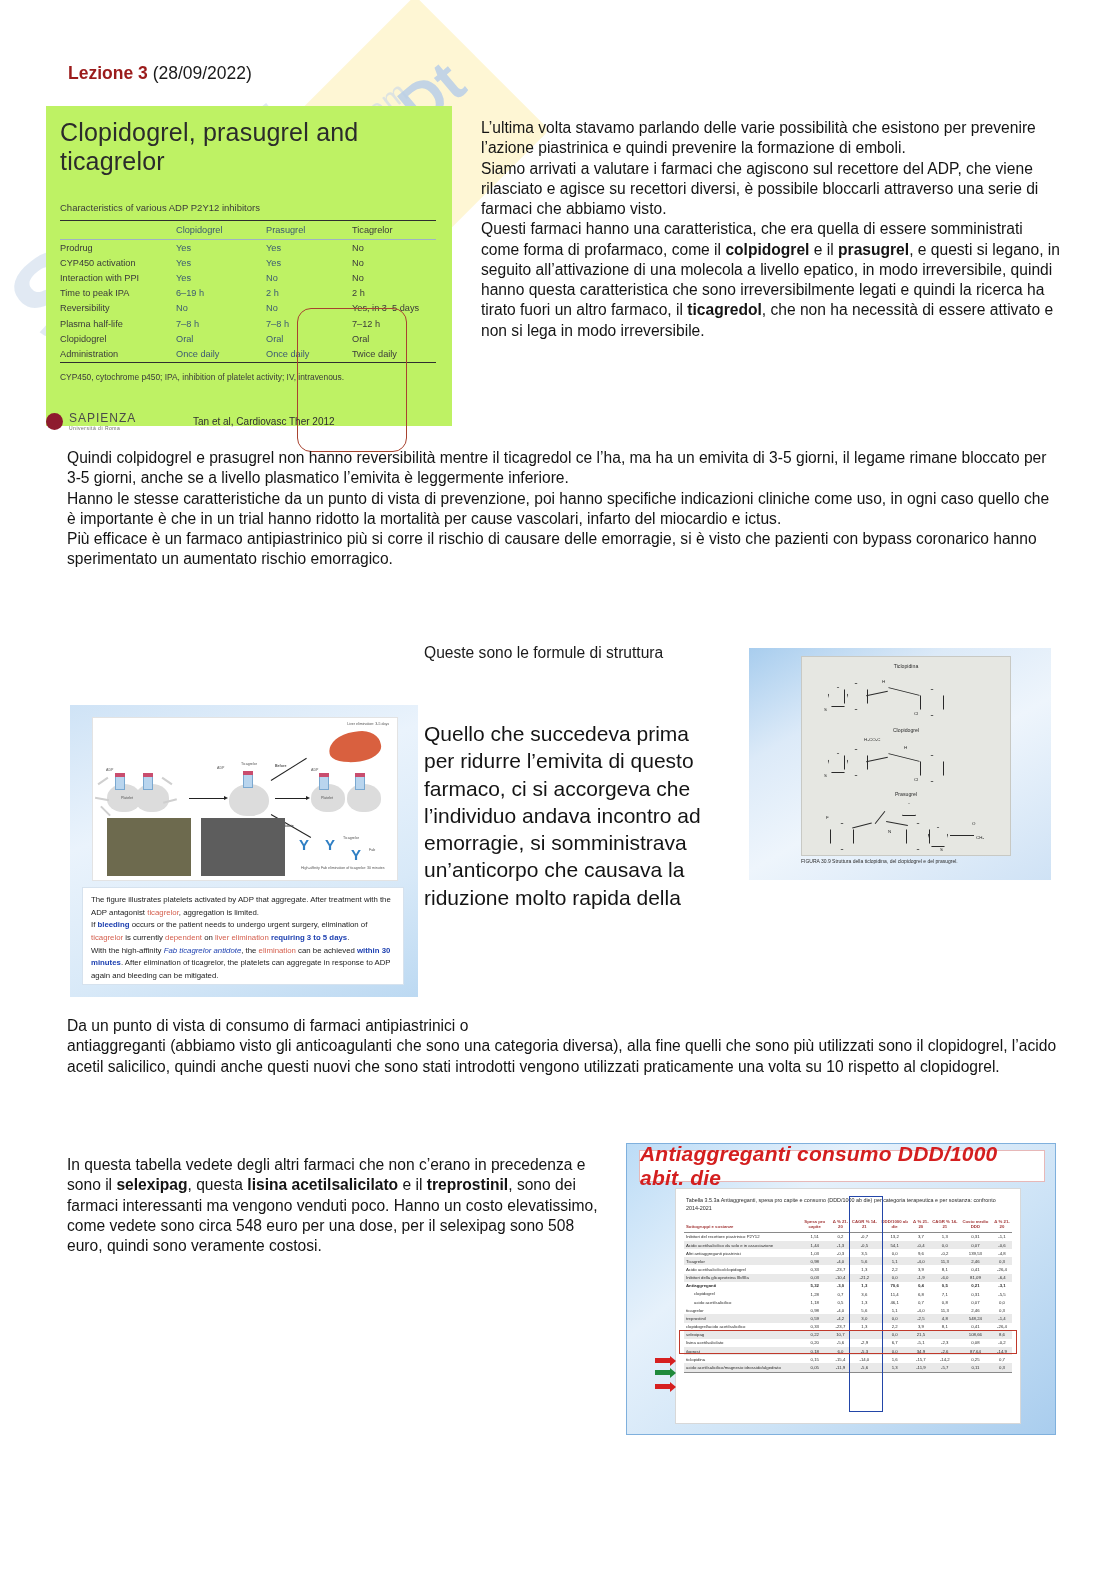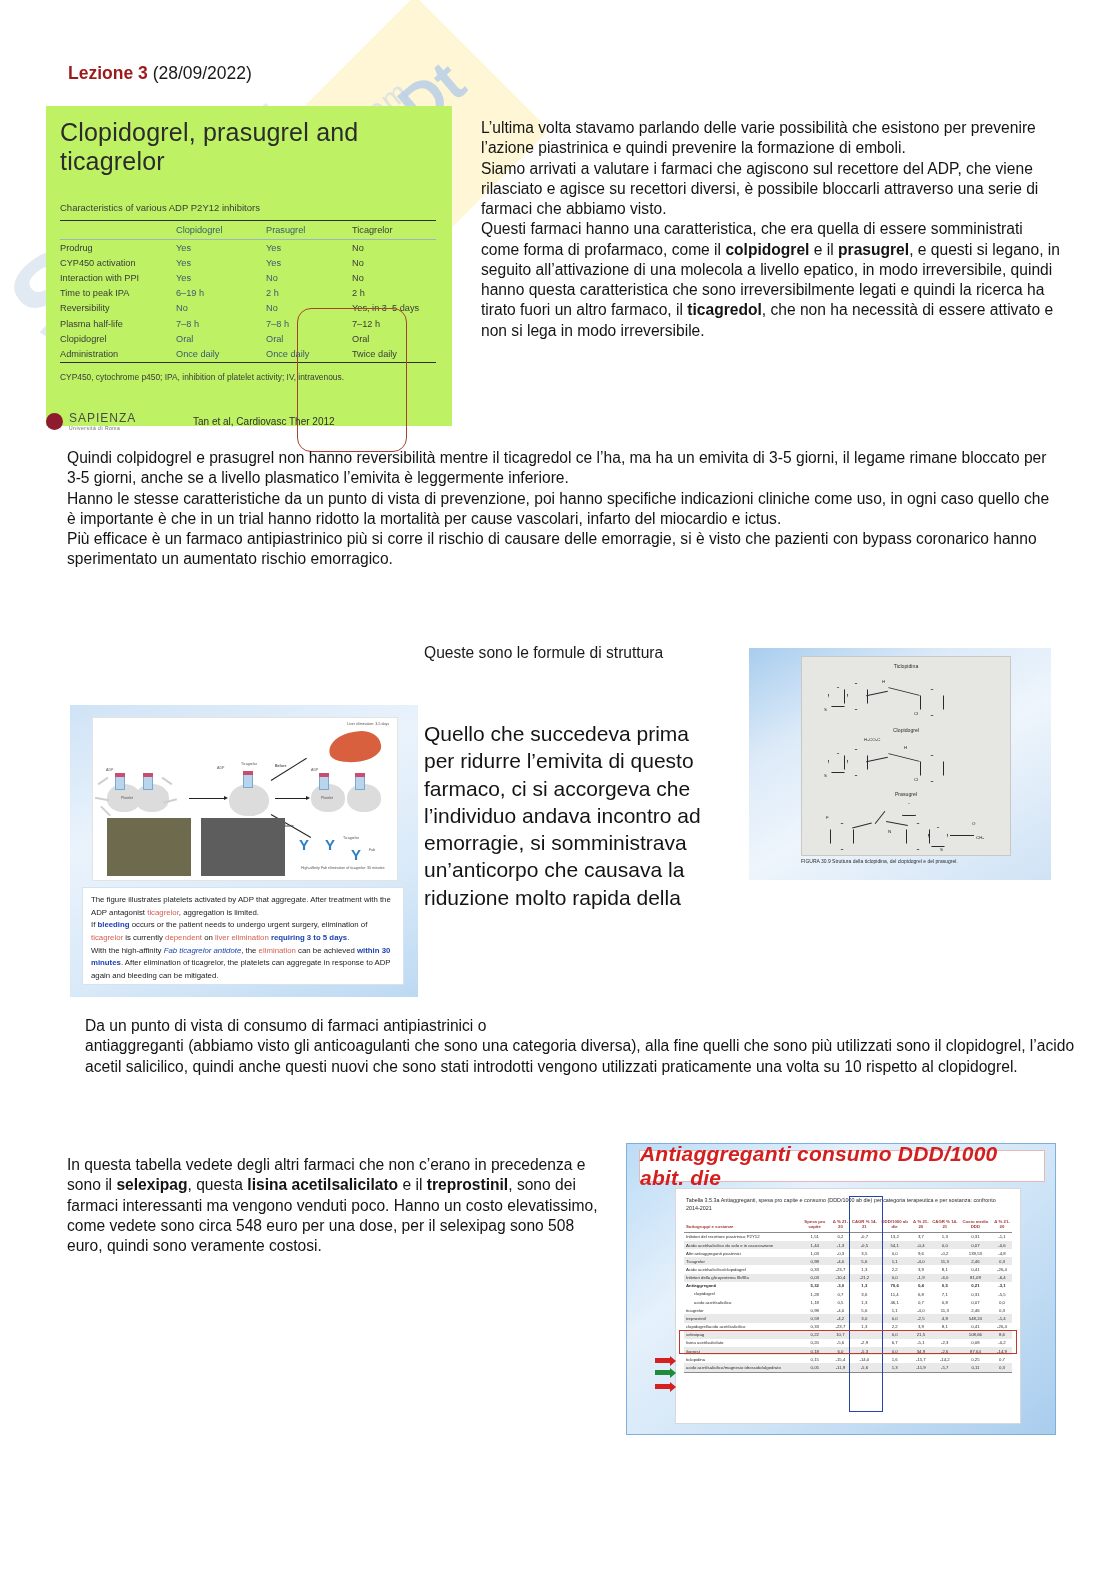--- a/index.html
+++ b/index.html
@@ -85,21 +85,21 @@
   .sap-name{font-size:12px;color:#4a4a4a;letter-spacing:1px;font-variant:small-caps;}
   .sap-sub{font-size:5px;color:#6a6a6a;letter-spacing:.5px;}
   .tan-ref{
     position:absolute;left:193px;top:416px;font-size:10px;color:#2f2f2f;
   }
 
   
   .para{font-size:15.6px;line-height:1.30;color:#141414;text-align:left;}
   .p-right{position:absolute;left:481px;top:118px;width:580px;}
   .p-wide1{position:absolute;left:67px;top:448px;width:995px;}
-  .p-wide2{position:absolute;left:67px;top:1016px;width:995px;margin-left:18px;}
+  .p-wide2{position:absolute;left:67px;top:1016px;width:995px;}
   .p-mid{position:absolute;left:424px;top:720px;width:290px;font-size:21px;line-height:1.30;}
   .p-mid-cont{position:absolute;left:443px;top:902px;width:620px;}
   .p-bottom{position:absolute;left:67px;top:1155px;width:545px;}
   .formule{position:absolute;left:424px;top:644px;font-size:15.6px;}
 
   
   .slide2{
     position:absolute;left:70px;top:705px;width:348px;height:292px;
     background:linear-gradient(160deg,#cfe3f6 0%,#eaf3fc 35%,#d8e9f8 70%,#bcd9f2 100%);
   }

